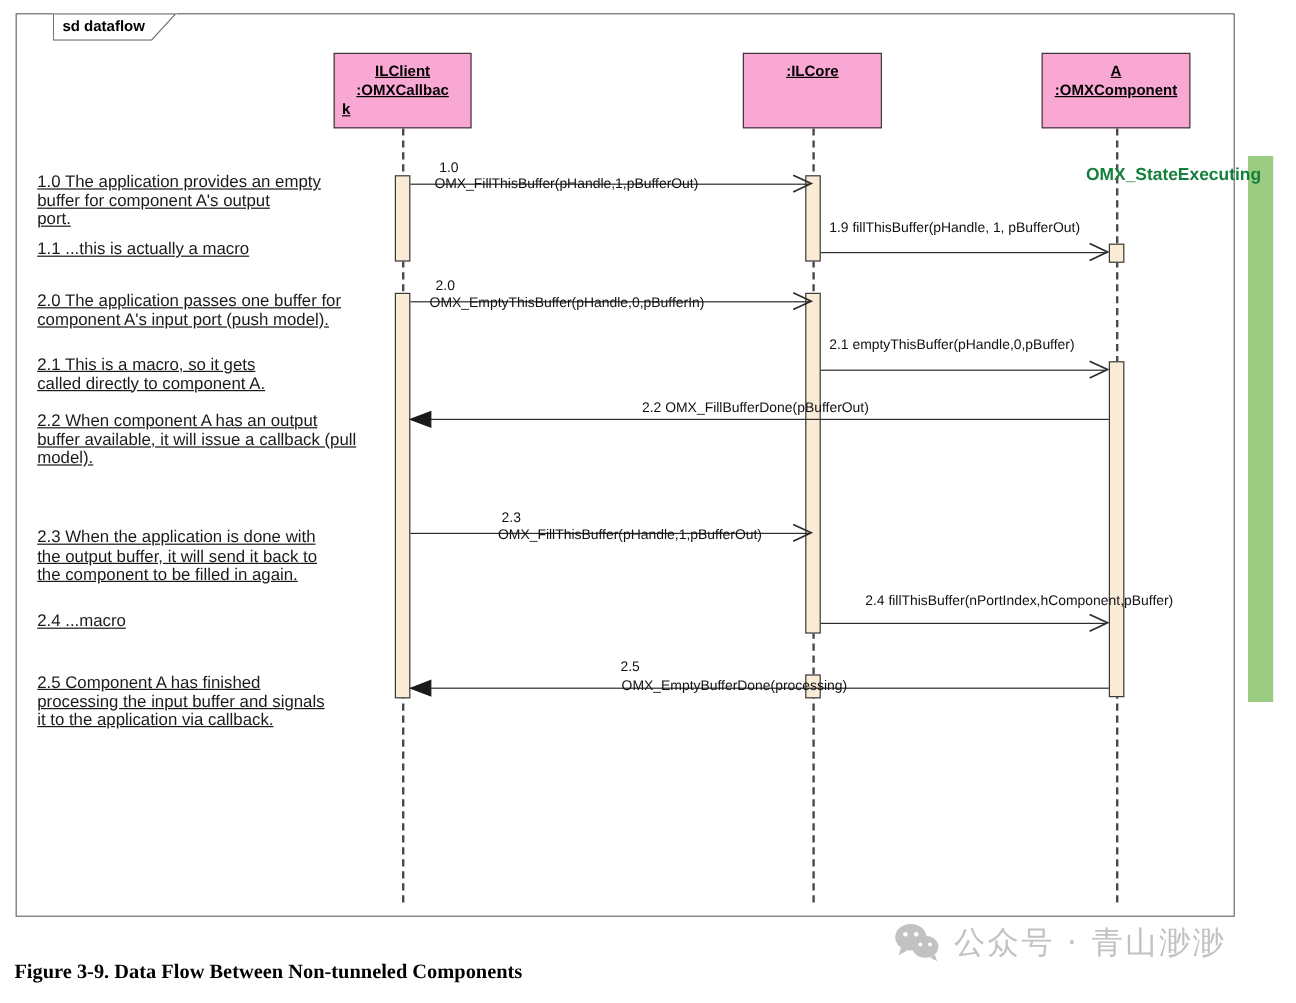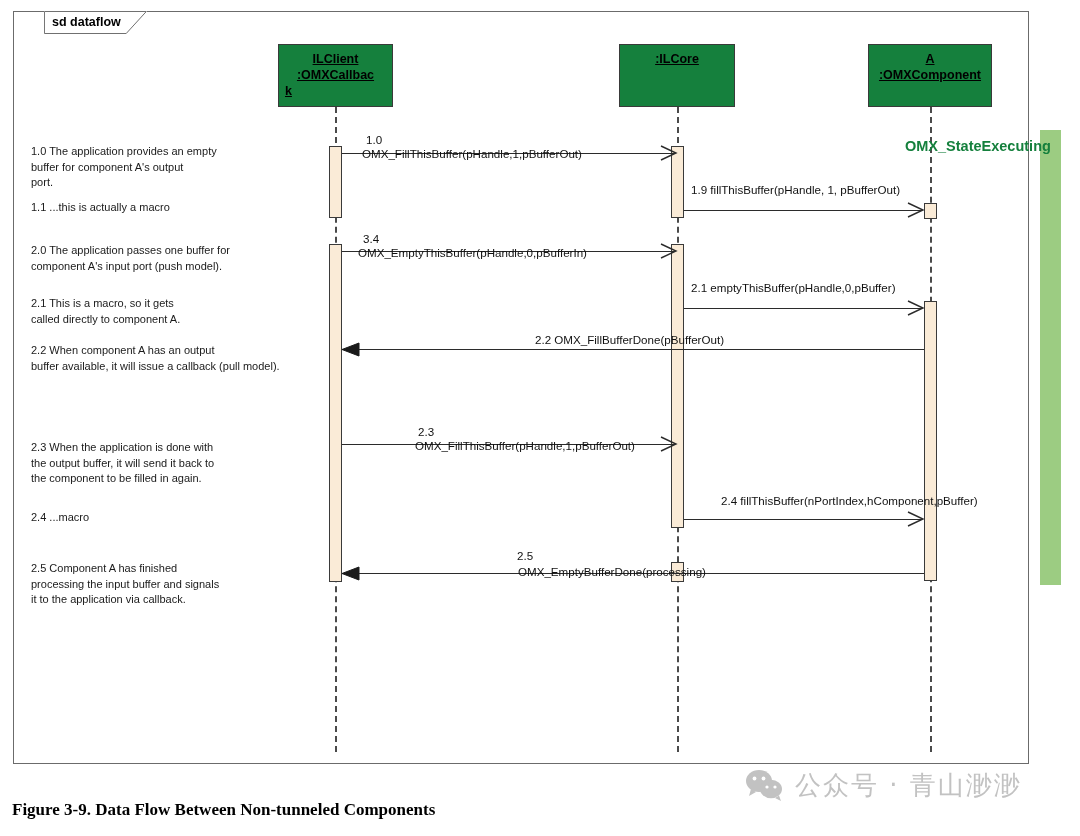--- a/index.html
+++ b/index.html
@@ -40,21 +40,21 @@
   #frame-label .tabshape {
     position: absolute;
     left: 0; top: 0;
     width: 100%; height: 100%;
   }
   #frame-label .txt { position: relative; z-index: 2; }
 
   
   .lifeline-head {
     position: absolute;
-    background: #15803d;
+    background: #f9a8d4;
     border: 1.6px solid #3a3a3a;
     box-sizing: border-box;
     text-align: center;
     font-size: 12.5px;
     font-weight: bold;
     color: #000;
     padding-top: 6px;
     line-height: 16px;
   }
   .lifeline-head .ln { text-decoration: underline; display: block; }
@@ -89,25 +89,26 @@
     font-size: 11.6px;
     color: #111;
     white-space: pre;
     line-height: 13.5px;
     z-index: 7;
   }
 
   
   .note {
     position: absolute;
-    font-size: 11px;
+    font-size: 14px;
     line-height: 15.5px;
     color: #1a1a1a;
     white-space: pre-line;
     z-index: 3;
+    text-decoration: underline;
   }
 
   
   #state-label {
     position: absolute;
     color: #15803d;
     font-weight: bold;
     font-size: 14.5px;
     white-space: nowrap;
     z-index: 9;
@@ -195,21 +196,21 @@
 <div class="msg-line" style="left:684px; top:210px; width:238px;"></div>
 <svg class="arrow-open" style="left:906px; top:201px;" width="20" height="18" viewBox="0 0 20 18">
   <path d="M2,2 L17,9 L2,16" fill="none" stroke="#2b2b2b" stroke-width="1.4"></path>
 </svg>
 <div class="msg-label" style="left:691px; top:183px;">1.9 fillThisBuffer(pHandle, 1, pBufferOut)</div>
 
 <div class="msg-line" style="left:342px; top:251px; width:333px;"></div>
 <svg class="arrow-open" style="left:659px; top:242px;" width="20" height="18" viewBox="0 0 20 18">
   <path d="M2,2 L17,9 L2,16" fill="none" stroke="#2b2b2b" stroke-width="1.4"></path>
 </svg>
-<div class="msg-label" style="left:363px; top:232px;">3.4</div>
+<div class="msg-label" style="left:363px; top:232px;">2.0</div>
 <div class="msg-label" style="left:358px; top:246px;">OMX_EmptyThisBuffer(pHandle,0,pBufferIn)</div>
 
 <div class="msg-line" style="left:684px; top:308px; width:238px;"></div>
 <svg class="arrow-open" style="left:906px; top:299px;" width="20" height="18" viewBox="0 0 20 18">
   <path d="M2,2 L17,9 L2,16" fill="none" stroke="#2b2b2b" stroke-width="1.4"></path>
 </svg>
 <div class="msg-label" style="left:691px; top:281px;">2.1 emptyThisBuffer(pHandle,0,pBuffer)</div>
 
 <div class="msg-line" style="left:342px; top:349px; width:582px;"></div>
 <svg class="arrow-solid" style="left:341px; top:341px;" width="20" height="17" viewBox="0 0 20 17">

